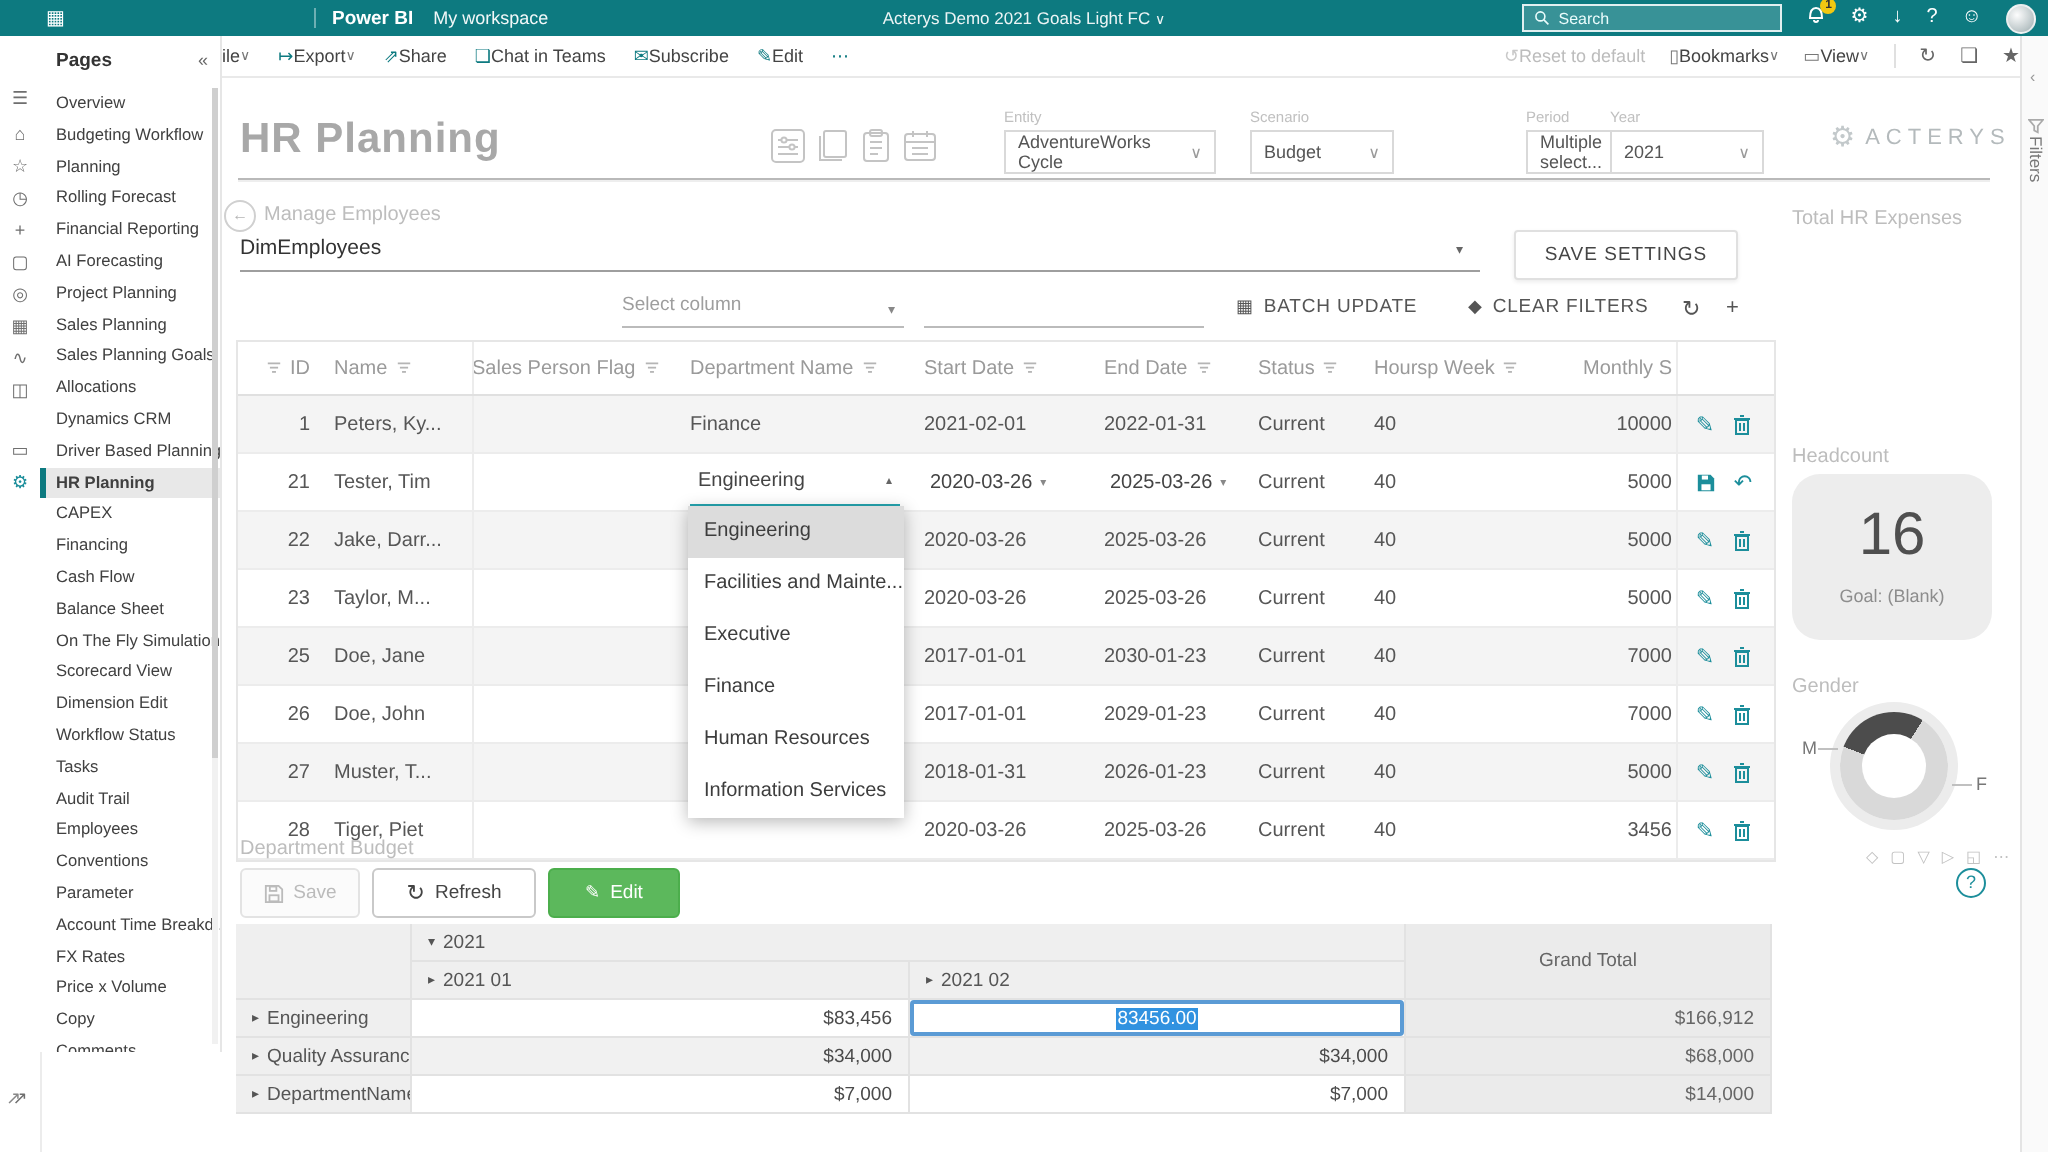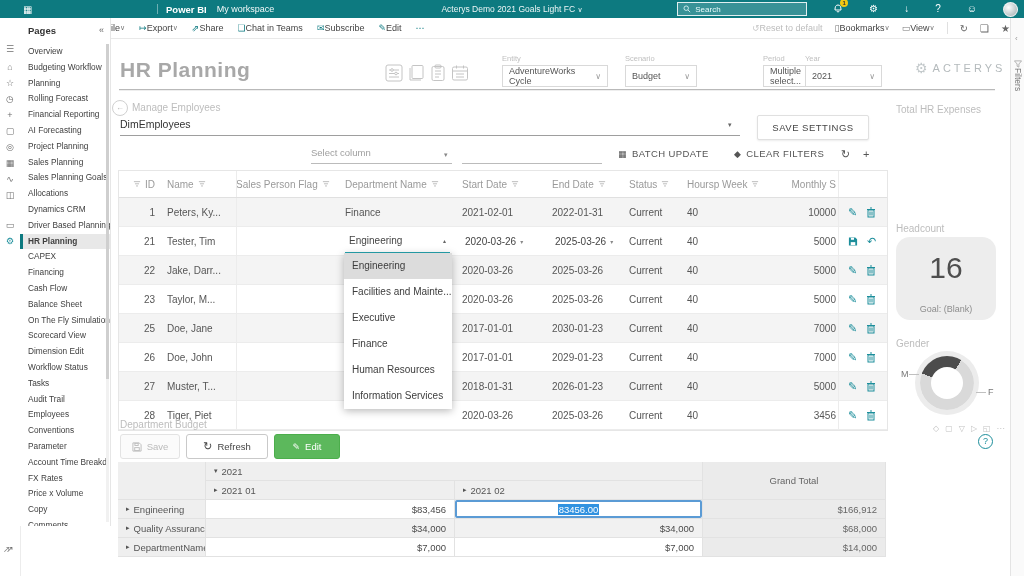--- a/index.html
+++ b/index.html
@@ -7,21 +7,21 @@
        font-family:"Liberation Sans","DejaVu Sans",sans-serif;-webkit-font-smoothing:antialiased;color:#555;}
   .abs{position:absolute;}
   
   #topbar{left:0;top:0;width:1024px;height:18px;background:#0d7a80;color:#fff;display:flex;align-items:center;font-size:9px;}
   #topbar .waffle{width:14px;margin-left:23px;letter-spacing:1px;font-size:10px;cursor:pointer;}
   #topbar .sep{width:1px;height:10px;background:rgba(255,255,255,.4);margin-left:120px;margin-right:8px;}
   .brand{font-weight:bold;font-size:9.5px;}
   .workspace{margin-left:10px;opacity:.95;}
   #tb-title{position:absolute;left:0;right:0;text-align:center;font-size:8.5px;opacity:.92;pointer-events:none;}
   #tb-title span{pointer-events:auto;}
-  #tb-right{position:absolute;right:6px;top:0;height:18px;display:flex;align-items:center;gap:26px;}
+  #tb-right{position:absolute;right:6px;top:0;height:18px;display:flex;align-items:center;gap:12px;}
   #tb-search{width:118px;height:12px;background:rgba(255,255,255,.18);border:1px solid rgba(255,255,255,.85);
              display:flex;align-items:center;gap:4px;padding:0 5px;font-size:8px;color:#eafcfc;}
   #tb-search svg{width:8px;height:8px;}
   .tb-ic{position:relative;font-size:10px;line-height:18px;cursor:pointer;}
   .tb-ic svg{width:10px;height:10px;vertical-align:-1px;}
   .badge{position:absolute;top:-1px;right:-5px;background:#f2c811;color:#333;border-radius:50%;
          width:8px;height:8px;font-size:6px;line-height:8px;text-align:center;font-weight:bold;}
   .avatar{width:13px;height:13px;border-radius:50%;background:radial-gradient(circle at 35% 35%,#fdfdfd,#b9c4c6 70%,#8fa0a3);border:1px solid rgba(255,255,255,.7);}
   
   #menubar{left:0;top:18px;width:1024px;height:20px;background:#fff;border-bottom:1px solid #e9e9e9;
@@ -114,21 +114,21 @@
   .mc.val{justify-content:flex-end;background:#fff;}
   .mc.val.alt{background:#f1f1f1;}
   .mc .tw{font-size:7px;color:#555;}
   #edit-cell{border:2px solid #5b9bd5;border-radius:2px;background:#fff;display:flex;align-items:center;
              justify-content:center;padding:0 6px;z-index:5;margin:-1px 0;}
   #edit-cell .selected{background:#3192e0;color:#fff;font-size:9.5px;padding:0 1px;}
   
   .rp-label{left:896px;font-size:10px;color:#bdbdbd;}
   #hc-card{left:896px;top:237px;width:100px;height:83px;background:#ededed;border-radius:14px;text-align:center;}
   #hc-val{margin-top:14px;font-size:30px;color:#4f4f4f;}
-  #hc-goal{margin-top:19px;font-size:9px;color:#8d8d8d;}
+  #hc-goal{margin-top:8px;font-size:9px;color:#8d8d8d;}
   #donut-wrap{left:916px;top:352px;width:62px;height:62px;}
   #donut{width:54px;height:54px;margin:4px;border-radius:50%;
          background:conic-gradient(from 0deg,#4c4c4c 0 32deg,#d9d9d9 32deg 291deg,#4c4c4c 291deg 360deg);
          box-shadow:0 0 0 5px #ececec;position:relative;}
   #donut .hole{position:absolute;left:11px;top:11px;width:32px;height:32px;border-radius:50%;background:#fff;}
   .g-lbl{font-size:9px;color:#777;}
   .g-dash{height:1px;background:#c0c0c0;top:0;}
   #viz-tools{left:933px;top:424px;display:flex;gap:6px;font-size:8px;color:#c2c2c2;}
   #help-circle{left:978px;top:434px;width:13px;height:13px;border:1px solid #1c8e9b;border-radius:50%;color:#1c8e9b;
                font-size:9px;line-height:13px;text-align:center;cursor:pointer;}

